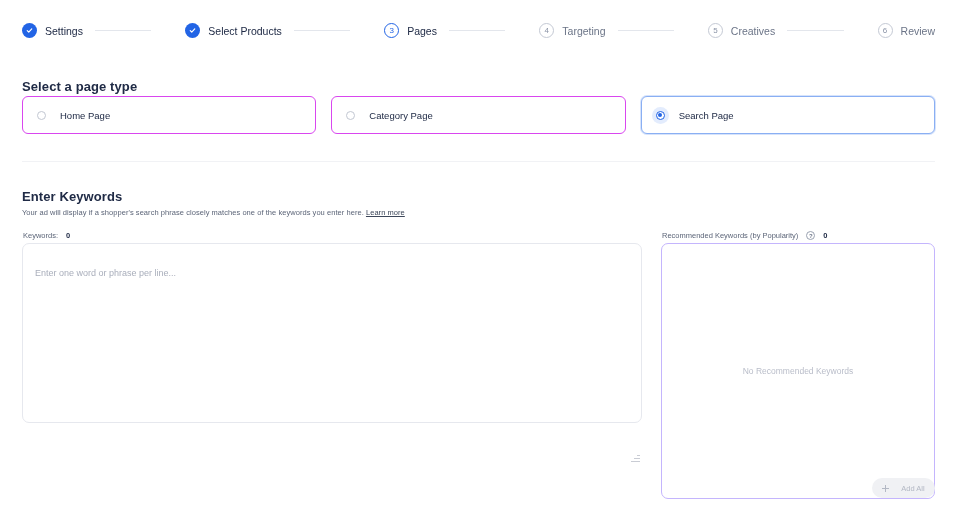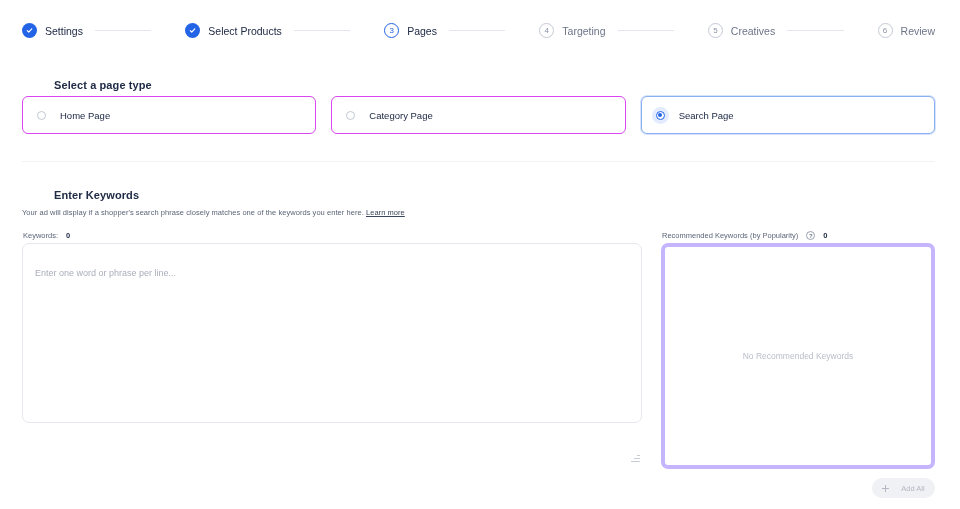--- a/index.html
+++ b/index.html
@@ -65,25 +65,24 @@
     height: 1px;
     background: #e3e6ec;
     margin: 0 12px 0 12px;
     min-width: 20px;
   }
   .stepper-spacer { width: 25px; flex: 0 0 auto; }
 
   
   .section-title {
     position: absolute;
-    font-size: 11px;
+    font-size: 13px;
     font-weight: bold;
     color: #202b46;
     letter-spacing: 0.1px;
-    margin-left: 32px;
   }
   #page-type-title { left: 22px; top: 79px; }
   #keywords-title  { left: 22px; top: 189px; }
 
   .helper-text {
     position: absolute;
     left: 22px; top: 208px;
     font-size: 7.5px;
     color: #5c6578;
     letter-spacing: 0.05px;
@@ -207,22 +206,22 @@
     display: block;
   }
   .resize-grip i:nth-child(1) { bottom: 1px; width: 9px; }
   .resize-grip i:nth-child(2) { bottom: 4px; width: 6px; }
   .resize-grip i:nth-child(3) { bottom: 7px; width: 3px; }
 
   
   .rec-panel {
     position: absolute;
     left: 661px; top: 243px;
-    width: 274px; height: 226px;
-    border: 4px solid #c4b5fd;
+    width: 274px; height: 256px;
+    border: 1px solid #c4b5fd;
     border-radius: 7px;
     background: #ffffff;
     display: flex;
     align-items: center;
     justify-content: center;
   }
   .rec-empty {
     font-size: 8.5px;
     color: #b9bdc9;
   }

